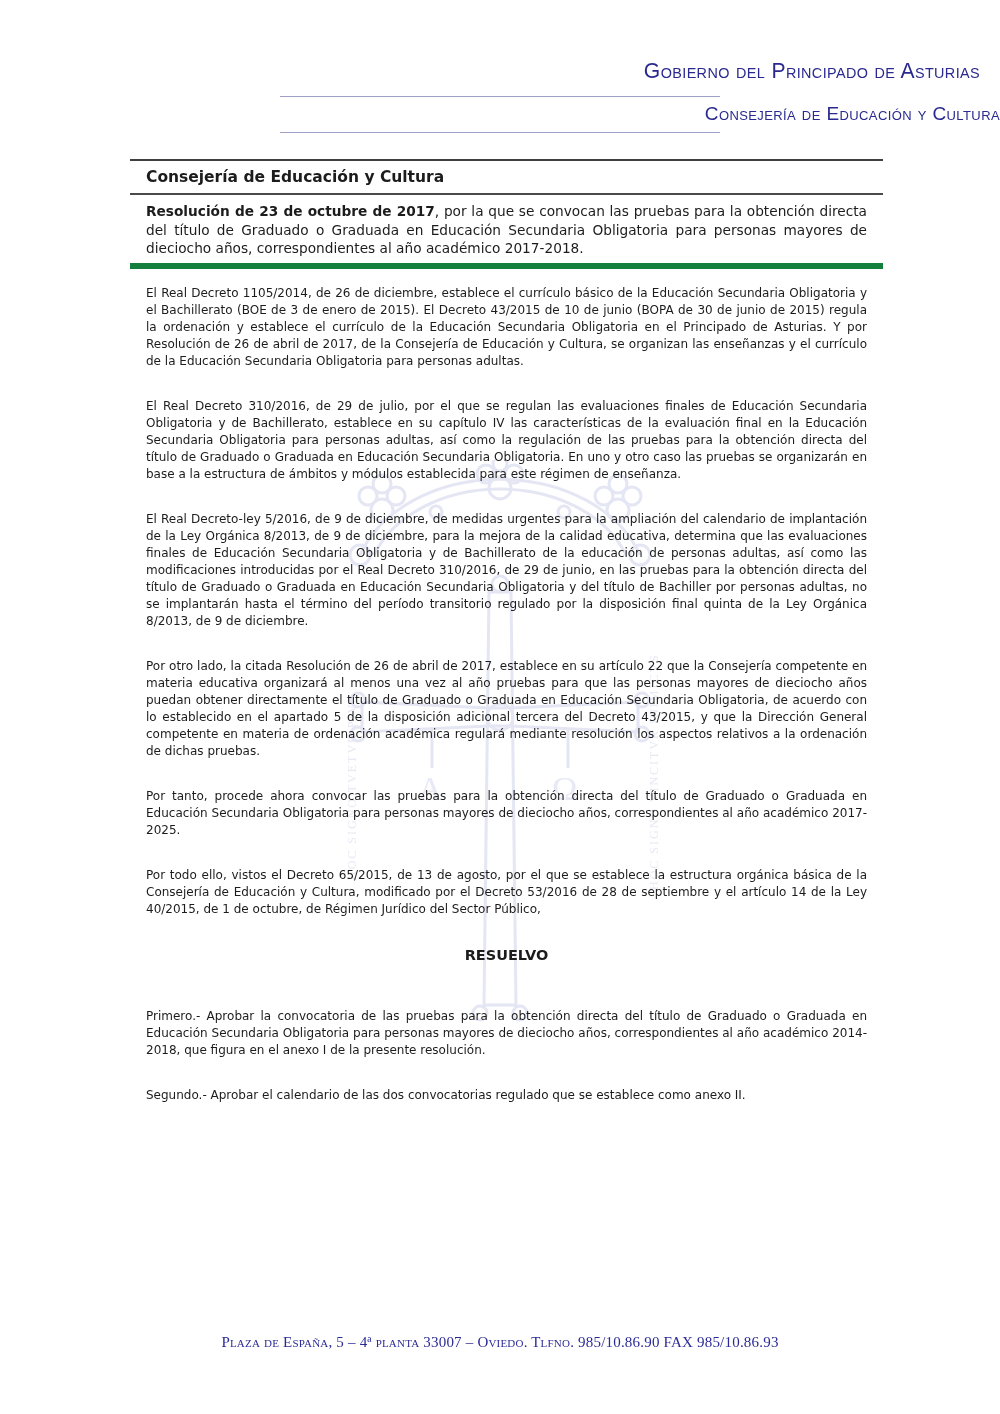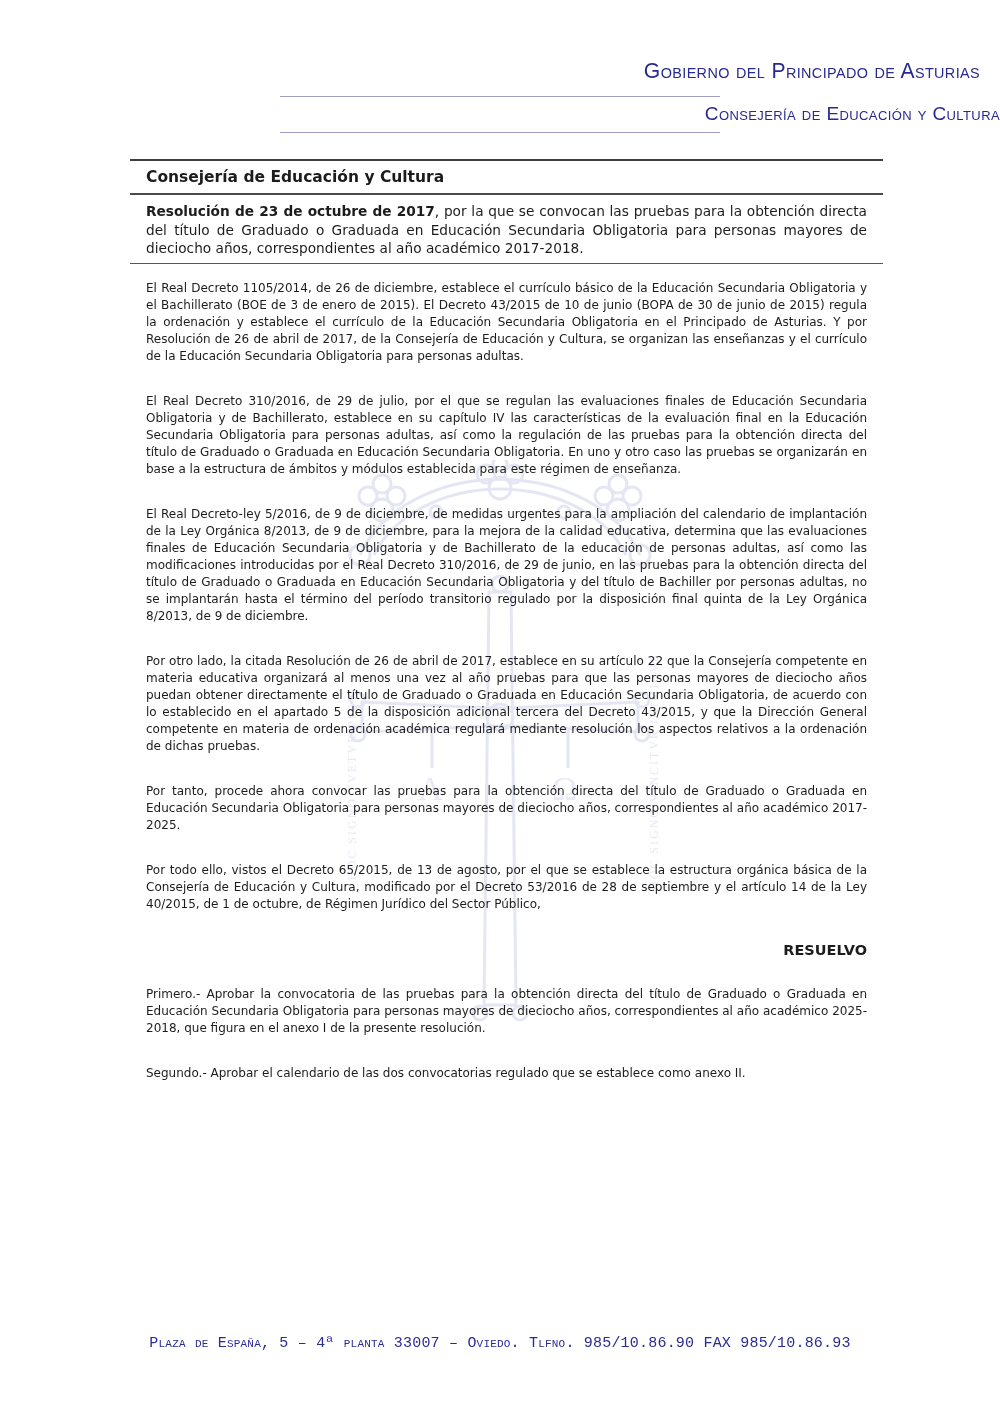--- a/index.html
+++ b/index.html
@@ -75,53 +75,53 @@
     line-height: 20px;
     padding: 6px 16px 6px 16px;
     border-bottom: 2px solid #4a4a4a;
     margin: 0;
   }
   .resolution-para {
     font-size: 13.7px;
     line-height: 18.5px;
     text-align: justify;
     padding: 7px 16px 5px 16px;
-    border-bottom: 1px solid #15803d;
+    border-bottom: 6px solid #15803d;
     margin: 0;
   }
   .resolution-para .lead { font-weight: bold; }
 
   .doc-body { padding: 0 16px; }
   .doc-body p {
     font-size: 12px;
     line-height: 17px;
     text-align: justify;
     margin: 0 0 28px 0;
   }
   .doc-body p.first { margin-top: 16px; }
 
   .resuelvo {
-    text-align: right;
+    text-align: center;
     font-size: 14.5px;
     font-weight: bold;
     line-height: 19px;
-    margin: 0 0 26px 0;
+    margin: 0 0 43px 0;
   }
 
   
   .footer {
     position: absolute;
     top: 1332px;
     left: 0;
     width: 100%;
     text-align: center;
     z-index: 2;
   }
   .footer-address {
-    font-family: Liberation Mono, monospace;
+    font-family: Liberation Serif, serif;
     font-variant: small-caps;
     font-size: 15px;
     letter-spacing: 0.2px;
     color: #2b2b96;
   }
 </style>
 </head>
 <body>
 
 <div class="page">
@@ -190,21 +190,21 @@
     <div class="doc-body">
       <p class="first">El Real Decreto 1105/2014, de 26 de diciembre, establece el currículo básico de la Educación Secundaria Obligatoria y el Bachillerato (BOE de 3 de enero de 2015). El Decreto 43/2015 de 10 de junio (BOPA de 30 de junio de 2015) regula la ordenación y establece el currículo de la Educación Secundaria Obligatoria en el Principado de Asturias. Y por Resolución de 26 de abril de 2017, de la Consejería de Educación y Cultura, se organizan las enseñanzas y el currículo de la Educación Secundaria Obligatoria para personas adultas.</p>
       <p>El Real Decreto 310/2016, de 29 de julio, por el que se regulan las evaluaciones finales de Educación Secundaria Obligatoria y de Bachillerato, establece en su capítulo IV las características de la evaluación final en la Educación Secundaria Obligatoria para personas adultas, así como la regulación de las pruebas para la obtención directa del título de Graduado o Graduada en Educación Secundaria Obligatoria. En uno y otro caso las pruebas se organizarán en base a la estructura de ámbitos y módulos establecida para este régimen de enseñanza.</p>
       <p>El Real Decreto-ley 5/2016, de 9 de diciembre, de medidas urgentes para la ampliación del calendario de implantación de la Ley Orgánica 8/2013, de 9 de diciembre, para la mejora de la calidad educativa, determina que las evaluaciones finales de Educación Secundaria Obligatoria y de Bachillerato de la educación de personas adultas, así como las modificaciones introducidas por el Real Decreto 310/2016, de 29 de junio, en las pruebas para la obtención directa del título de Graduado o Graduada en Educación Secundaria Obligatoria y del título de Bachiller por personas adultas, no se implantarán hasta el término del período transitorio regulado por la disposición final quinta de la Ley Orgánica 8/2013, de 9 de diciembre.</p>
       <p>Por otro lado, la citada Resolución de 26 de abril de 2017, establece en su artículo 22 que la Consejería competente en materia educativa organizará al menos una vez al año pruebas para que las personas mayores de dieciocho años puedan obtener directamente el título de Graduado o Graduada en Educación Secundaria Obligatoria, de acuerdo con lo establecido en el apartado 5 de la disposición adicional tercera del Decreto 43/2015, y que la Dirección General competente en materia de ordenación académica regulará mediante resolución los aspectos relativos a la ordenación de dichas pruebas.</p>
       <p>Por tanto, procede ahora convocar las pruebas para la obtención directa del título de Graduado o Graduada en Educación Secundaria Obligatoria para personas mayores de dieciocho años, correspondientes al año académico 2017-2025.</p>
       <p>Por todo ello, vistos el Decreto 65/2015, de 13 de agosto, por el que se establece la estructura orgánica básica de la Consejería de Educación y Cultura, modificado por el Decreto 53/2016 de 28 de septiembre y el artículo 14 de la Ley 40/2015, de 1 de octubre, de Régimen Jurídico del Sector Público,</p>
 
       <div class="resuelvo">RESUELVO</div>
 
-      <p>Primero.- Aprobar la convocatoria de las pruebas para la obtención directa del título de Graduado o Graduada en Educación Secundaria Obligatoria para personas mayores de dieciocho años, correspondientes al año académico 2025-2018, que figura en el anexo I de la presente resolución.</p>
+      <p>Primero.- Aprobar la convocatoria de las pruebas para la obtención directa del título de Graduado o Graduada en Educación Secundaria Obligatoria para personas mayores de dieciocho años, correspondientes al año académico 2014-2018, que figura en el anexo I de la presente resolución.</p>
       <p>Segundo.- Aprobar el calendario de las dos convocatorias regulado que se establece como anexo II.</p>
     </div>
   </div>
 
   <div class="footer">
     <span class="footer-address">Plaza de España, 5 – 4ª planta 33007 – Oviedo. Tlfno. 985/10.86.90 FAX 985/10.86.93</span>
   </div>
 
 </div>
 

